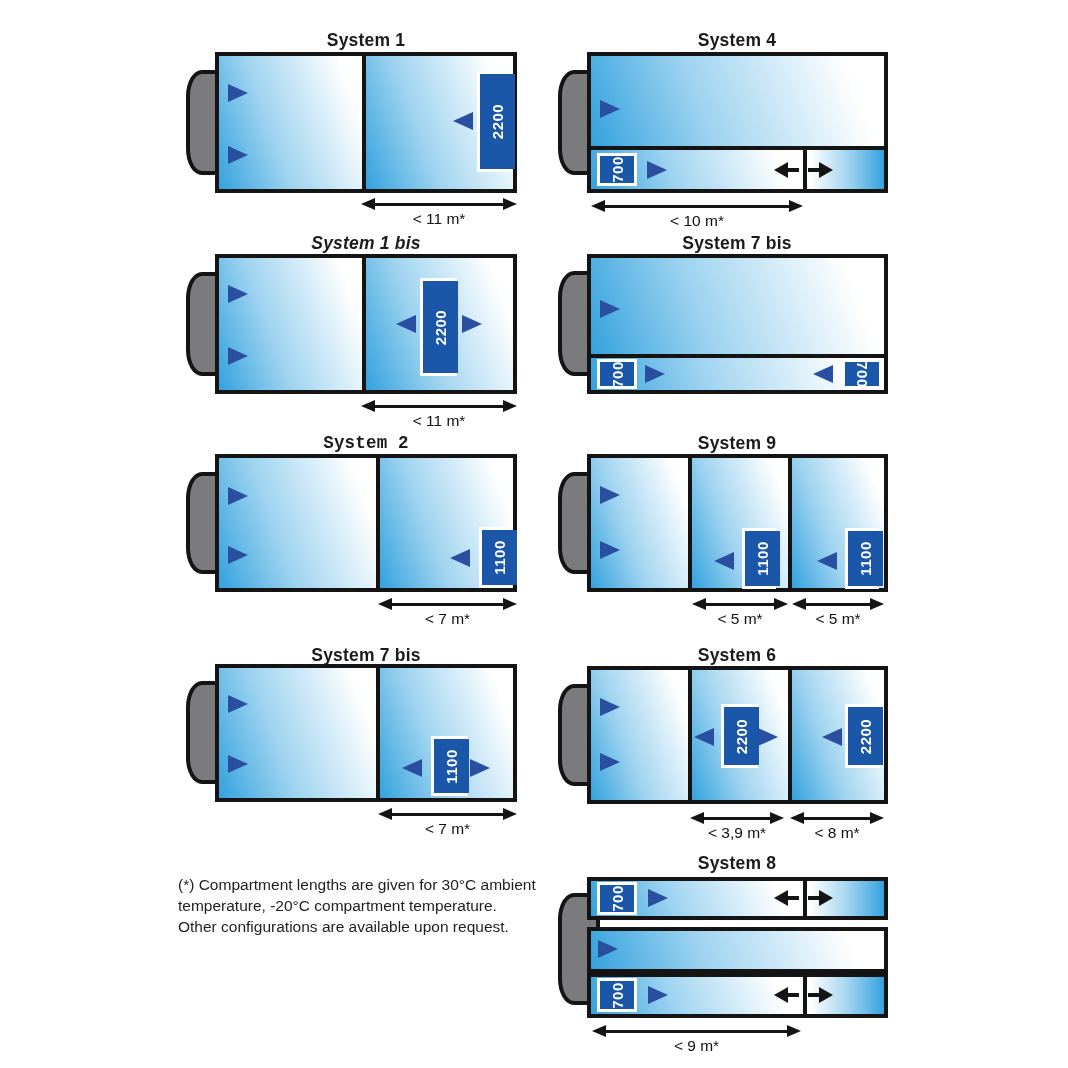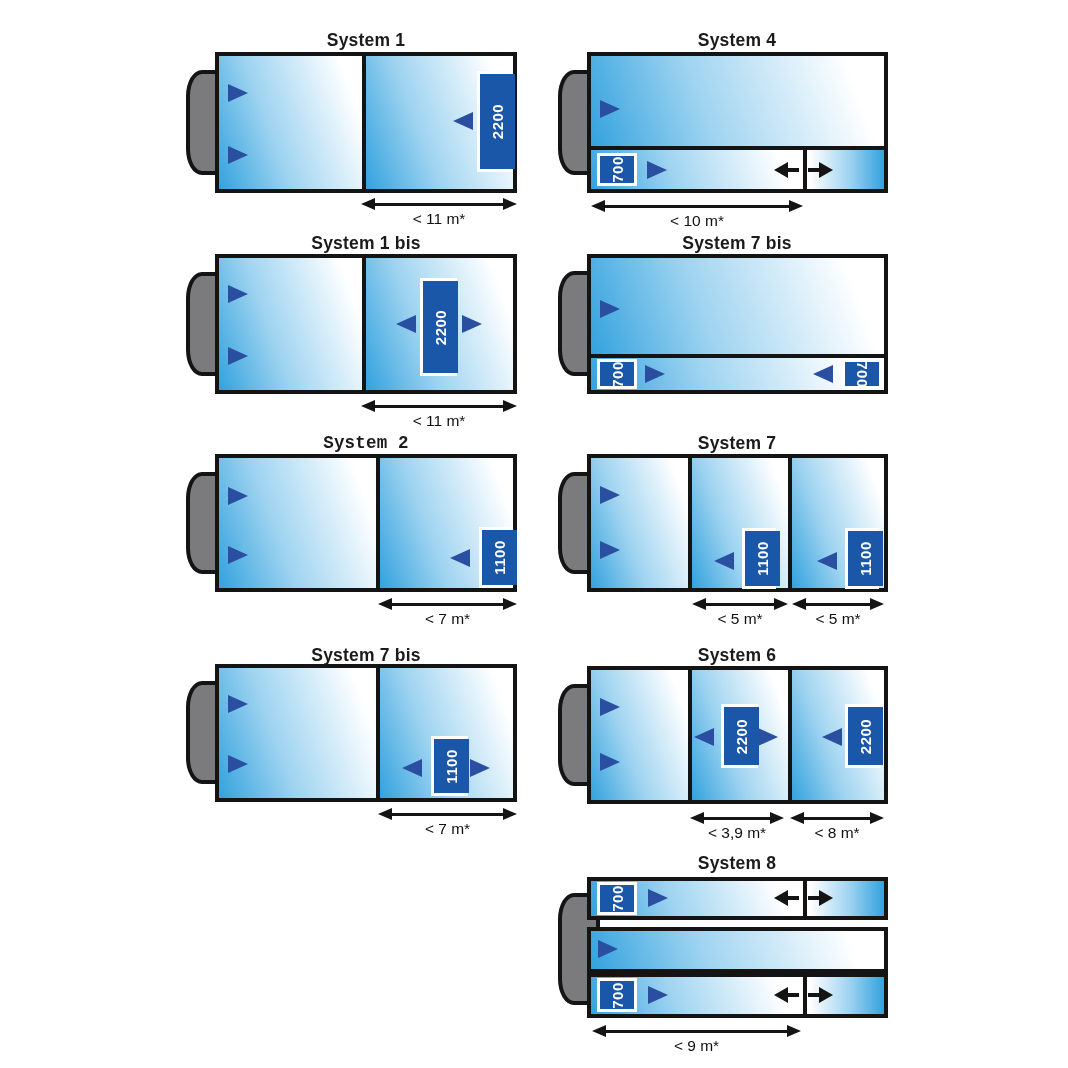--- a/index.html
+++ b/index.html
@@ -35,20 +35,23 @@
   .dh-r{width:0;height:0;border-top:6px solid transparent;border-bottom:6px solid transparent;border-left:14px solid var(--ink);}
   .dline{flex:1;height:3px;background:var(--ink);}
   .dim-label{position:absolute;transform:translateX(-50%);font-size:15.5px;color:#101010;white-space:nowrap;}
   .footnote{position:absolute;left:178px;top:874px;width:368px;font-size:15.5px;line-height:21px;color:#1e1e1e;}
 </style>
 </head>
 <body>
 
 <div id="canvas">
   <div class="footnote">
+    <div>(*) Compartment lengths are given for 30°C ambient</div>
+    <div>temperature, -20°C compartment temperature.</div>
+    <div>Other configurations are available upon request.</div>
   </div>
 <div style="position: static;">
       <div class="cab" style="left: 186px; top: 70px; width: 42px; height: 105px;"></div>
       <div class="sec g-l" style="left: 219px; top: 56px; width: 143px; height: 133px;"></div>
       <div class="sec g-l" style="left: 366px; top: 56px; width: 147px; height: 133px;"></div>
       <div class="body" style="left: 215px; top: 52px; width: 302px; height: 141px;"></div>
       <div class="divider" style="left: 362px; top: 56px; width: 4px; height: 133px;"></div>
       <div class="fan fan-r" style="left: 228px; top: 84px;"></div>
       <div class="fan fan-r" style="left: 228px; top: 146px;"></div>
       <div class="fan fan-l" style="left: 453px; top: 112px;"></div>
@@ -79,21 +82,21 @@
         <div class="tag-inner">
           <span class="tag-text rot-neg">2200</span>
         </div>
       </div>
       <div class="dim" style="left: 361px; top: 399px; width: 156px; height: 14px;">
         <div class="dh-l"></div>
         <div class="dline"></div>
         <div class="dh-r"></div>
       </div>
       <div class="dim-label" style="left: 439px; top: 412px;">&lt; 11 m*</div>
-      <div class="sys-title" style="left: 366px; top: 233px;">System 1 bis</div>
+      <div class="sys-title" style="left: 366px; top: 233px; font-style: italic;">System 1 bis</div>
     </div>
     <div style="position: static;">
       <div class="cab" style="left: 186px; top: 472px; width: 42px; height: 102px;"></div>
       <div class="sec g-l" style="left: 219px; top: 458px; width: 157px; height: 130px;"></div>
       <div class="sec g-l" style="left: 380px; top: 458px; width: 133px; height: 130px;"></div>
       <div class="body" style="left: 215px; top: 454px; width: 302px; height: 138px;"></div>
       <div class="divider" style="left: 376px; top: 458px; width: 4px; height: 130px;"></div>
       <div class="fan fan-r" style="left: 228px; top: 487px;"></div>
       <div class="fan fan-r" style="left: 228px; top: 546px;"></div>
       <div class="fan fan-l" style="left: 450px; top: 549px;"></div>
@@ -212,21 +215,21 @@
         <div class="dline"></div>
         <div class="dh-r"></div>
       </div>
       <div class="dim-label" style="left: 740px; top: 610px;">&lt; 5 m*</div>
       <div class="dim" style="left: 792px; top: 597px; width: 92px; height: 14px;">
         <div class="dh-l"></div>
         <div class="dline"></div>
         <div class="dh-r"></div>
       </div>
       <div class="dim-label" style="left: 838px; top: 610px;">&lt; 5 m*</div>
-      <div class="sys-title" style="left: 737px; top: 433px;">System 7</div>
+      <div class="sys-title" style="left: 737px; top: 433px;">System 9</div>
     </div>
     <div style="position: static;">
       <div class="cab" style="left: 558px; top: 684px; width: 42px; height: 102px;"></div>
       <div class="sec g-l" style="left: 591px; top: 670px; width: 97px; height: 130px;"></div>
       <div class="sec g-l" style="left: 692px; top: 670px; width: 96px; height: 130px;"></div>
       <div class="sec g-l" style="left: 792px; top: 670px; width: 92px; height: 130px;"></div>
       <div class="body" style="left: 587px; top: 666px; width: 301px; height: 138px;"></div>
       <div class="divider" style="left: 688px; top: 670px; width: 4px; height: 130px;"></div>
       <div class="divider" style="left: 788px; top: 670px; width: 4px; height: 130px;"></div>
       <div class="fan fan-r" style="left: 600px; top: 698px;"></div>

